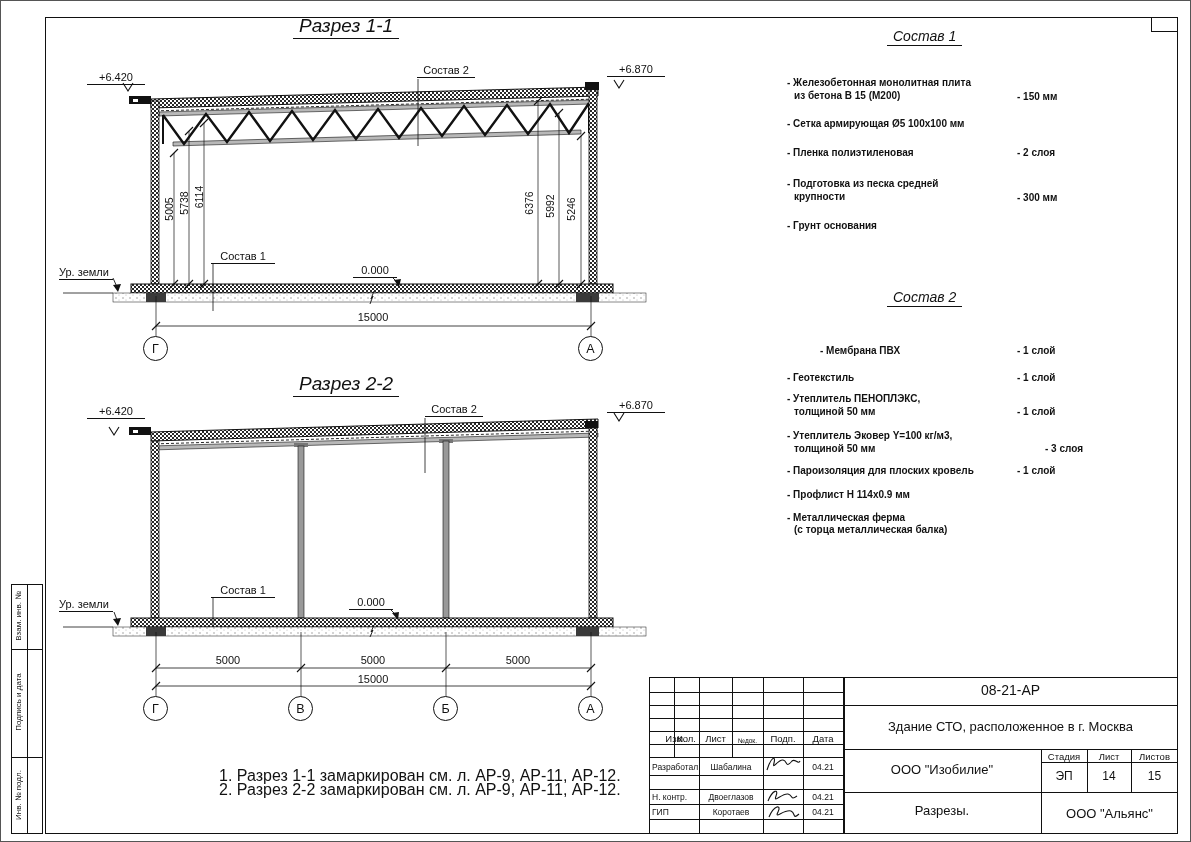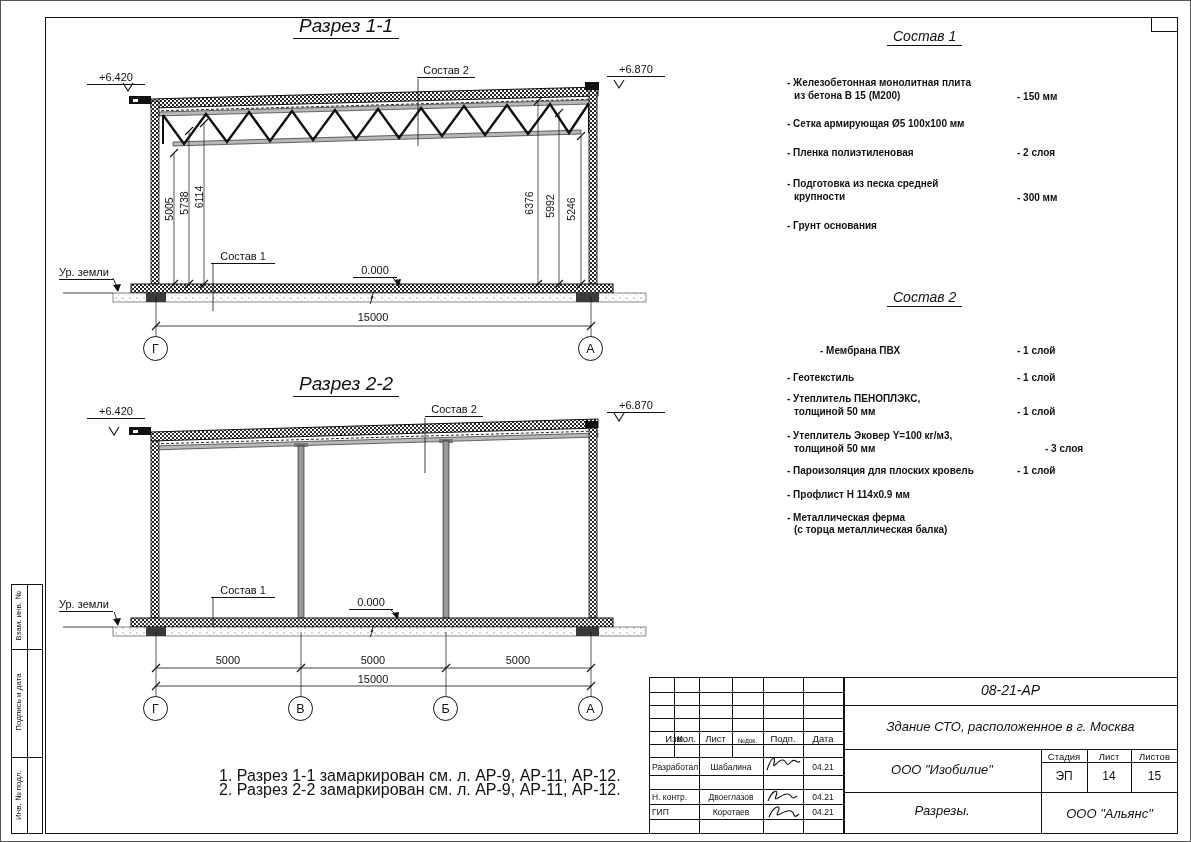--- a/index.html
+++ b/index.html
@@ -16,21 +16,21 @@
   .ctr{text-align:center;}
   .sec-title{position:absolute;font-size:19px;font-style:italic;border-bottom:1.2px solid #111;
          padding:0 6px 1px 6px;white-space:nowrap;}
   .rotdim{position:absolute;width:44px;height:12px;line-height:12px;text-align:center;
          font-size:10.5px;transform:rotate(-90deg);transform-origin:center;white-space:nowrap;}
   .bub{position:absolute;width:25px;height:25px;border:1.3px solid #111;border-radius:50%;
          text-align:center;line-height:25px;font-size:12.5px;background:#fff;box-sizing:border-box;}
   .list-line{position:absolute;font-size:10px;white-space:nowrap;font-weight:bold;}
   .tb-line{position:absolute;background:#111;}
   .tb-text{position:absolute;font-size:9.5px;white-space:nowrap;line-height:11px;}
-  .tb-big{position:absolute;font-size:13px;white-space:nowrap;line-height:15px;text-align:center;font-style:italic;}
+  .tb-big{position:absolute;font-size:13px;white-space:nowrap;line-height:15px;text-align:center;}
   .rotlbl{position:absolute;width:100px;height:12px;line-height:12px;text-align:center;
          font-size:8px;transform:rotate(-90deg);transform-origin:center;white-space:nowrap;}
   .note{position:absolute;font-size:16px;white-space:nowrap;}
   svg{position:absolute;}
 </style>
 </head>
 <body>
 
 <div class="sheet">
 

